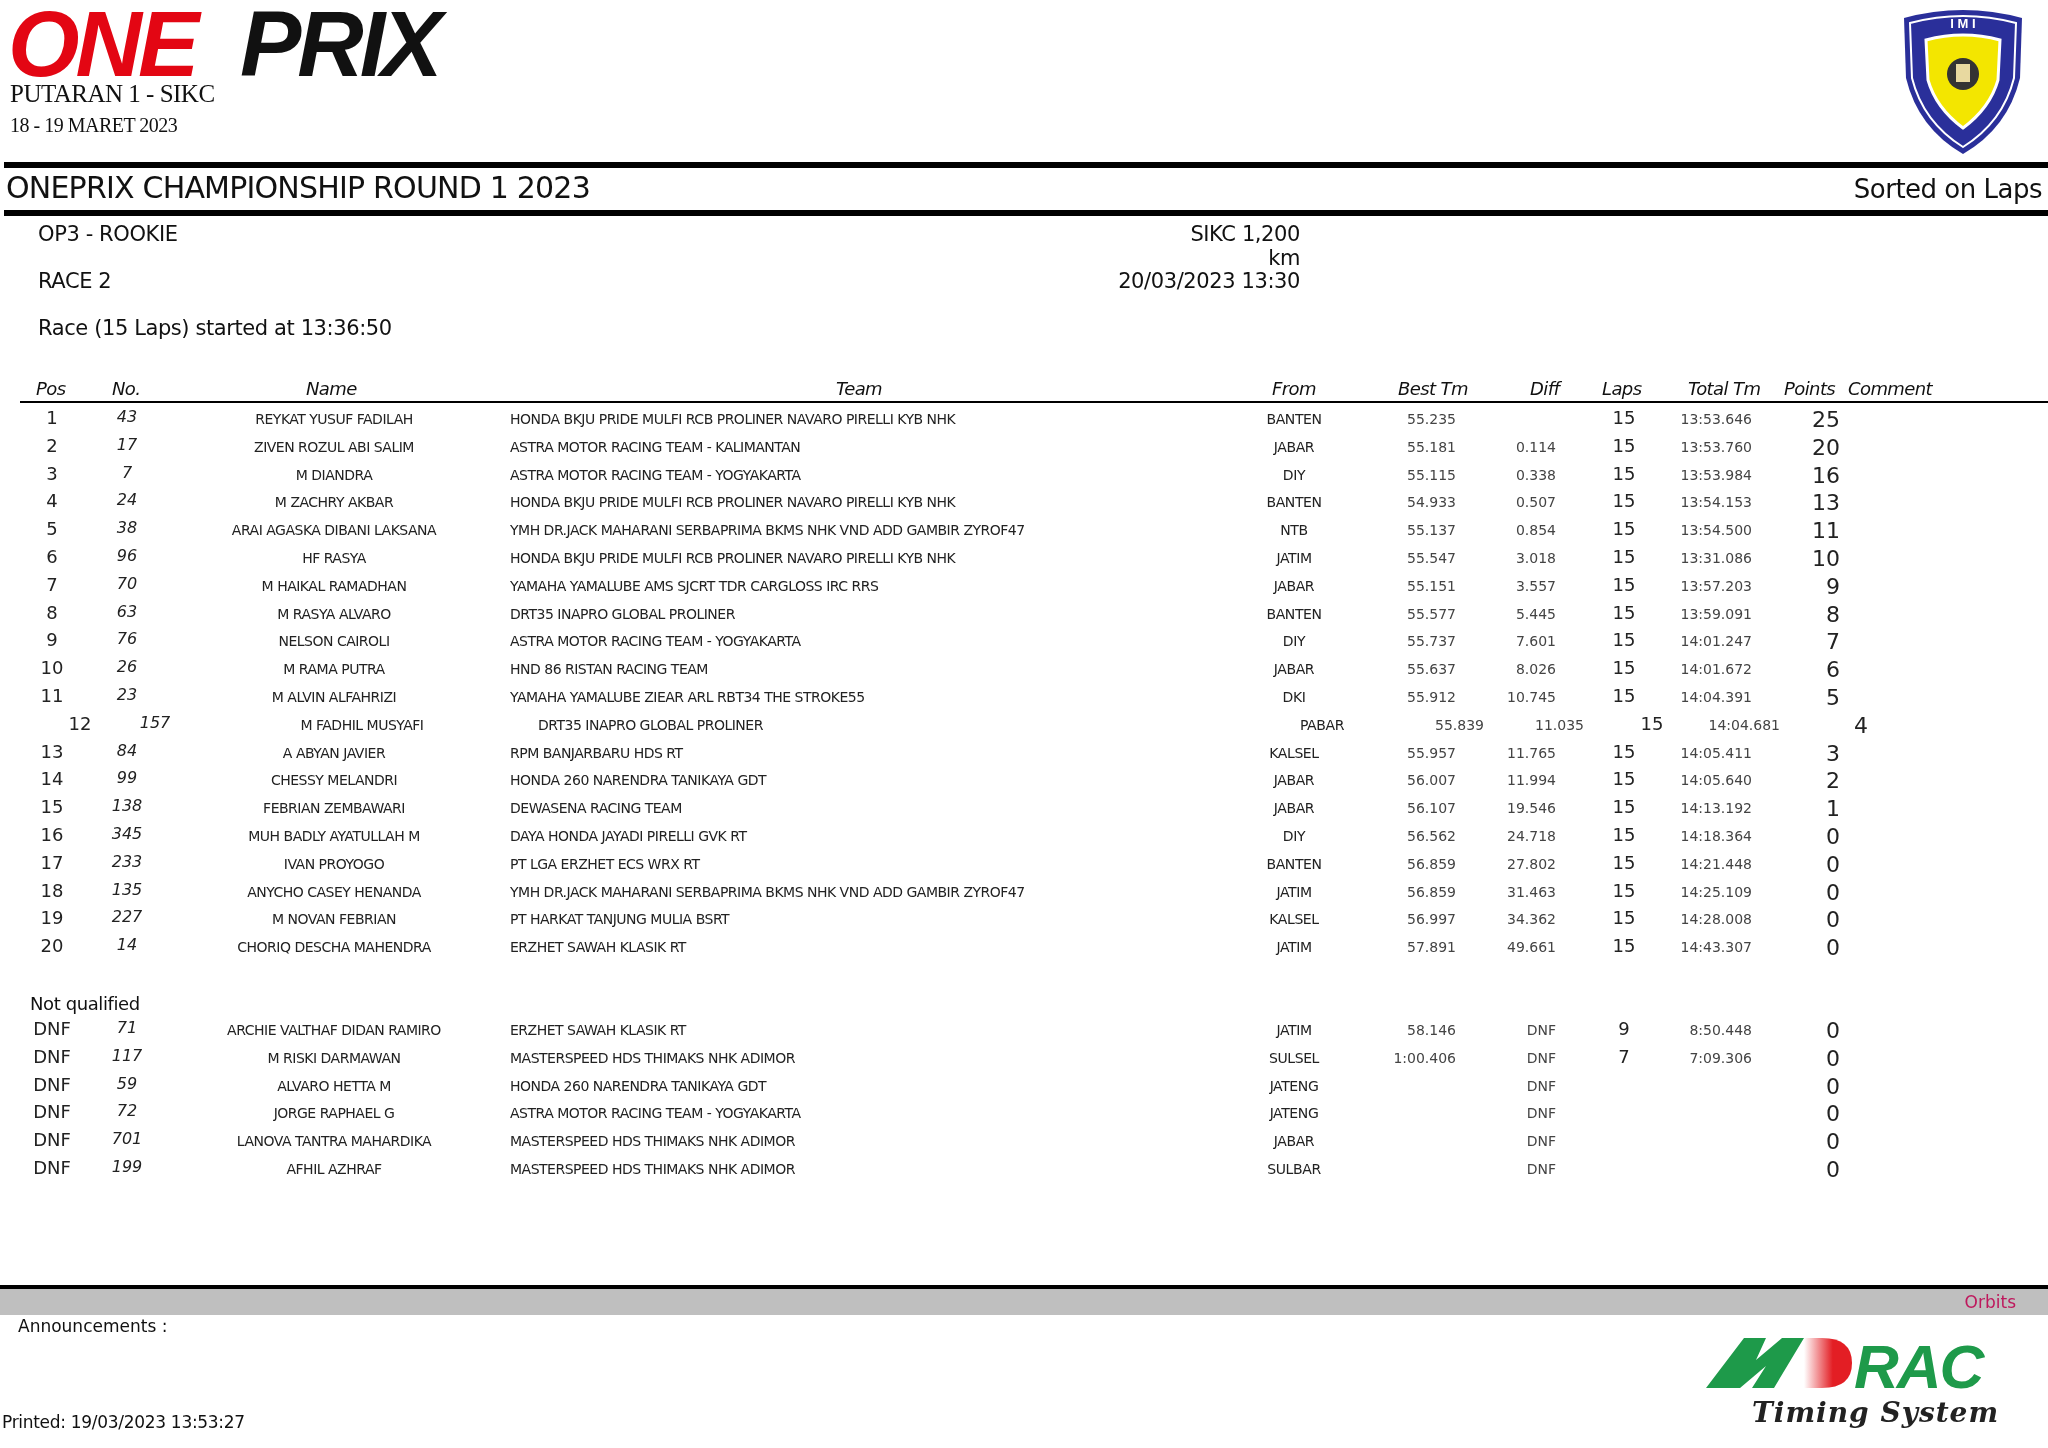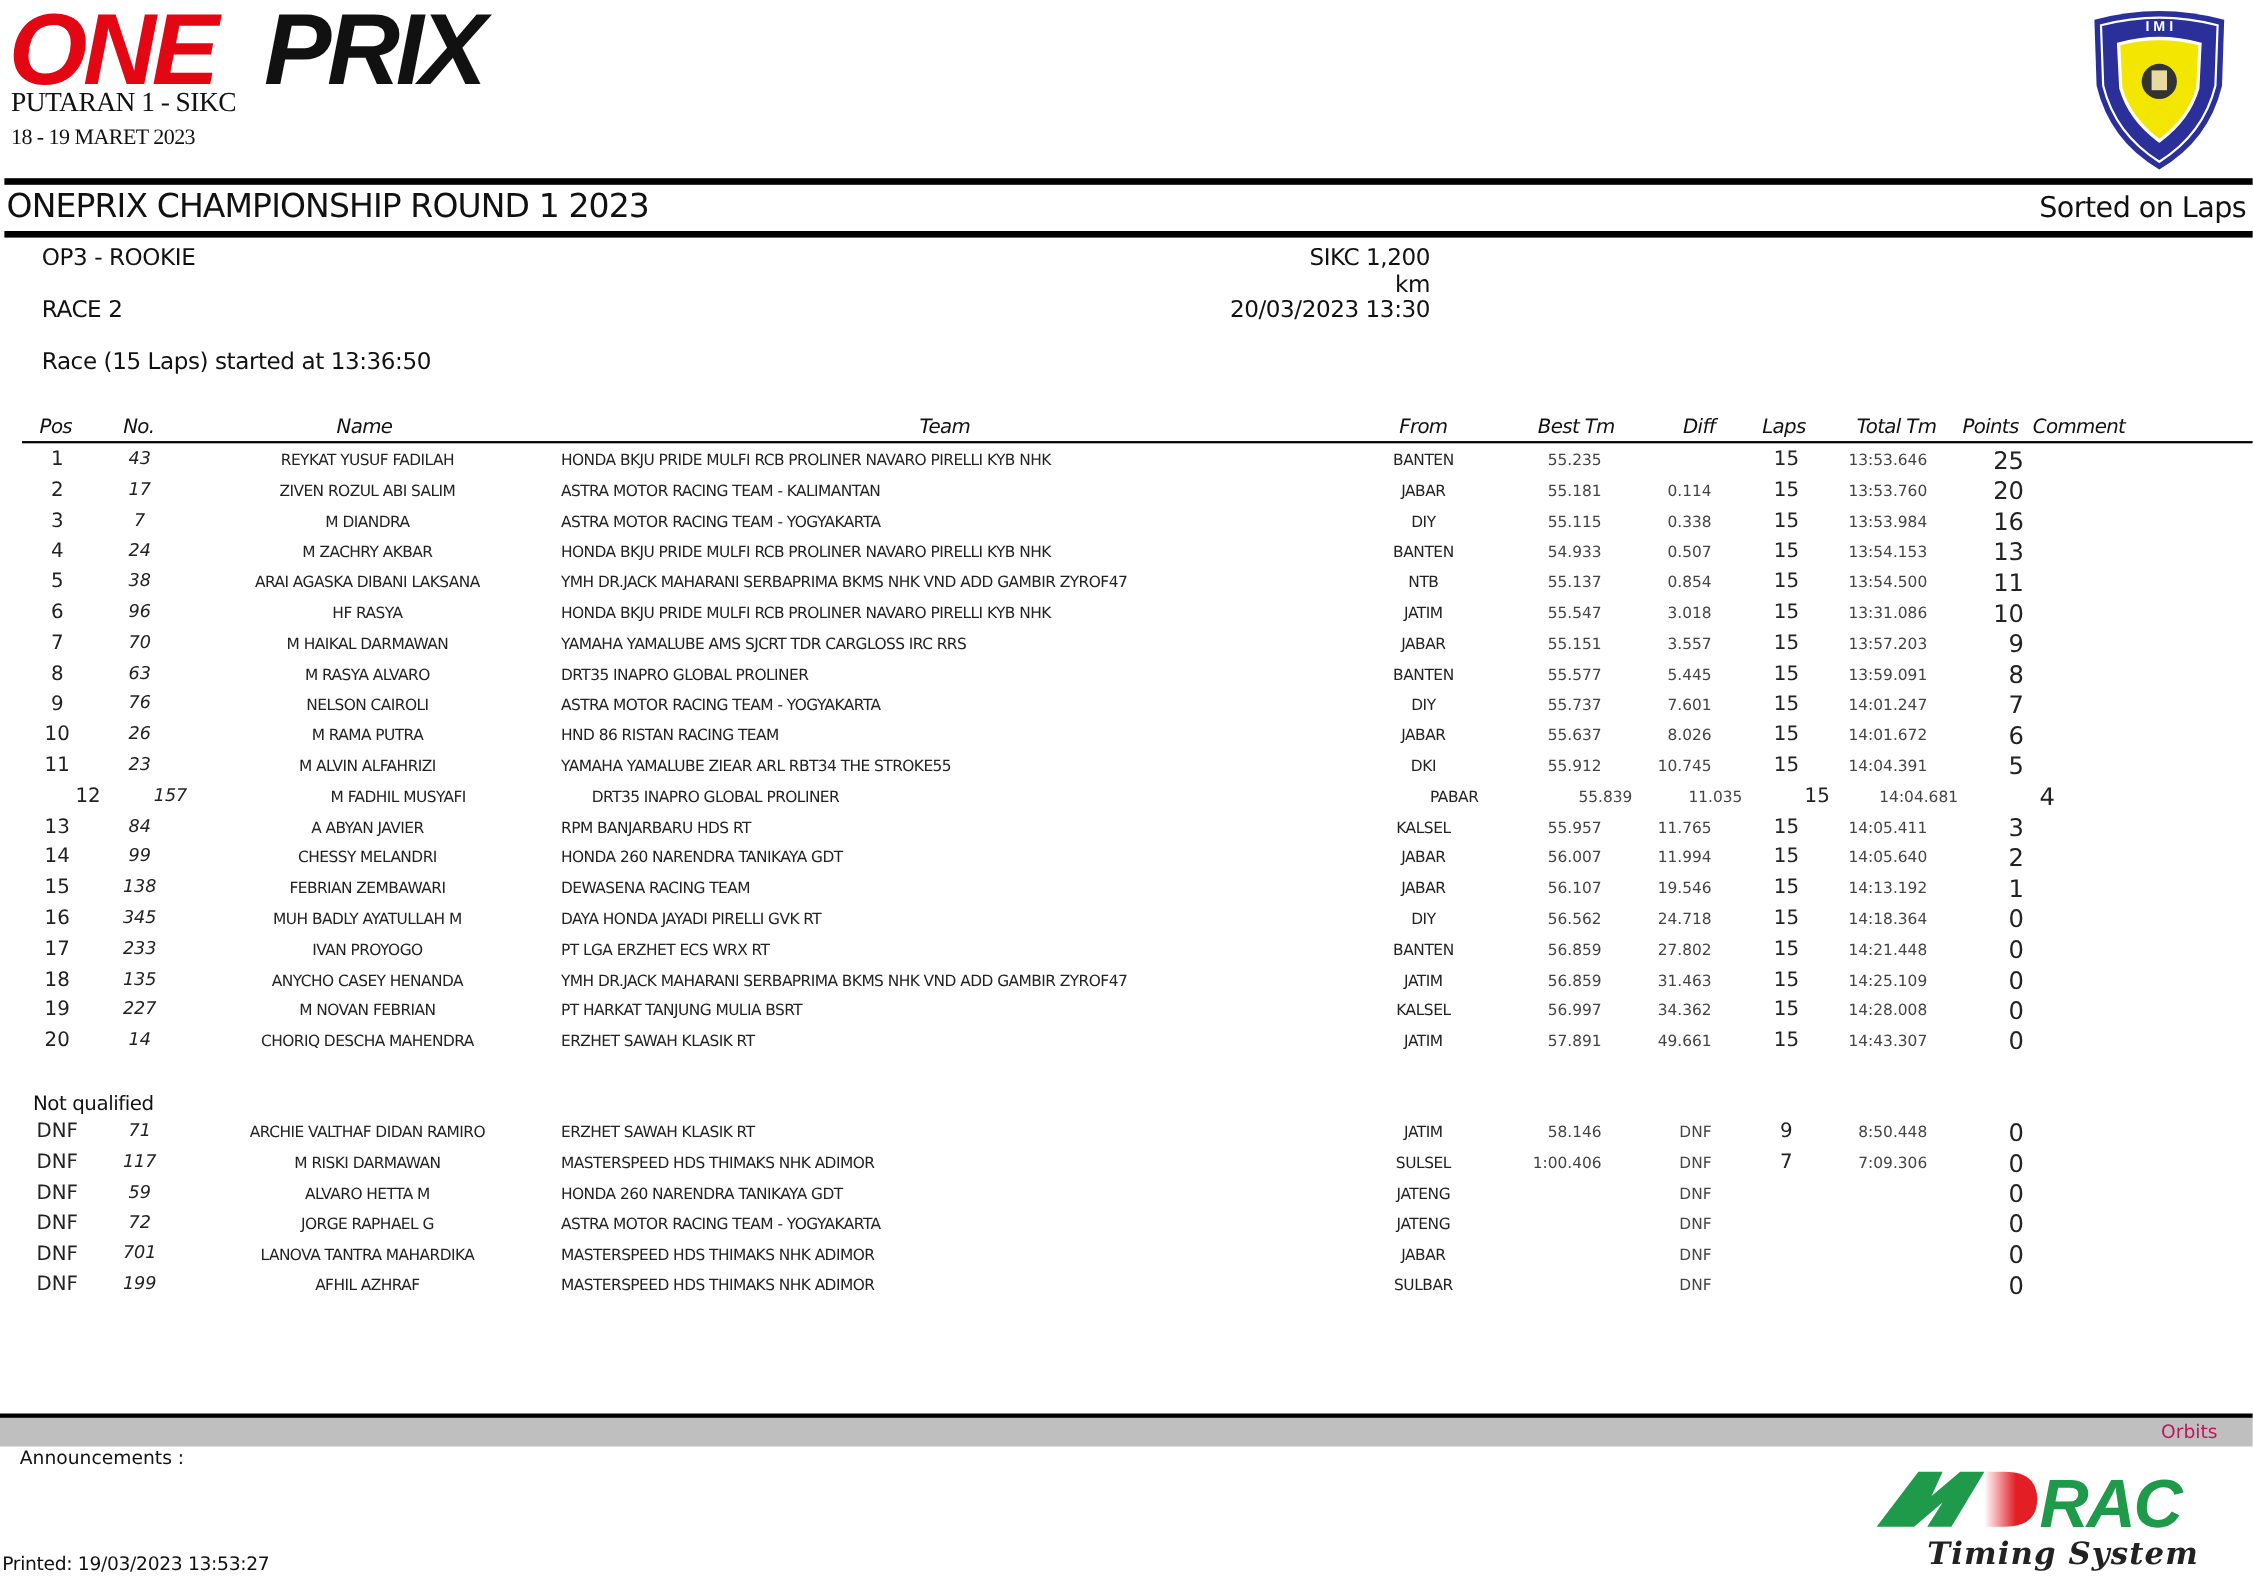--- a/index.html
+++ b/index.html
@@ -168,21 +168,21 @@
       <span class="c-from">JATIM</span>
       <span class="c-best">55.547</span>
       <span class="c-diff">3.018</span>
       <span class="c-laps">15</span>
       <span class="c-total">13:31.086</span>
       <span class="c-pts">10</span>
     </div>
     <div class="row" style="top: 571.8px;">
       <span class="c-pos">7</span>
       <span class="c-no">70</span>
-      <span class="c-name">M HAIKAL DARMAWAN</span>
+      <span class="c-name">M HAIKAL RAMADHAN</span>
       <span class="c-team">YAMAHA YAMALUBE AMS SJCRT TDR CARGLOSS IRC RRS</span>
       <span class="c-from">JABAR</span>
       <span class="c-best">55.151</span>
       <span class="c-diff">3.557</span>
       <span class="c-laps">15</span>
       <span class="c-total">13:57.203</span>
       <span class="c-pts">9</span>
     </div>
     <div class="row" style="top: 599.6px;">
       <span class="c-pos">8</span>

